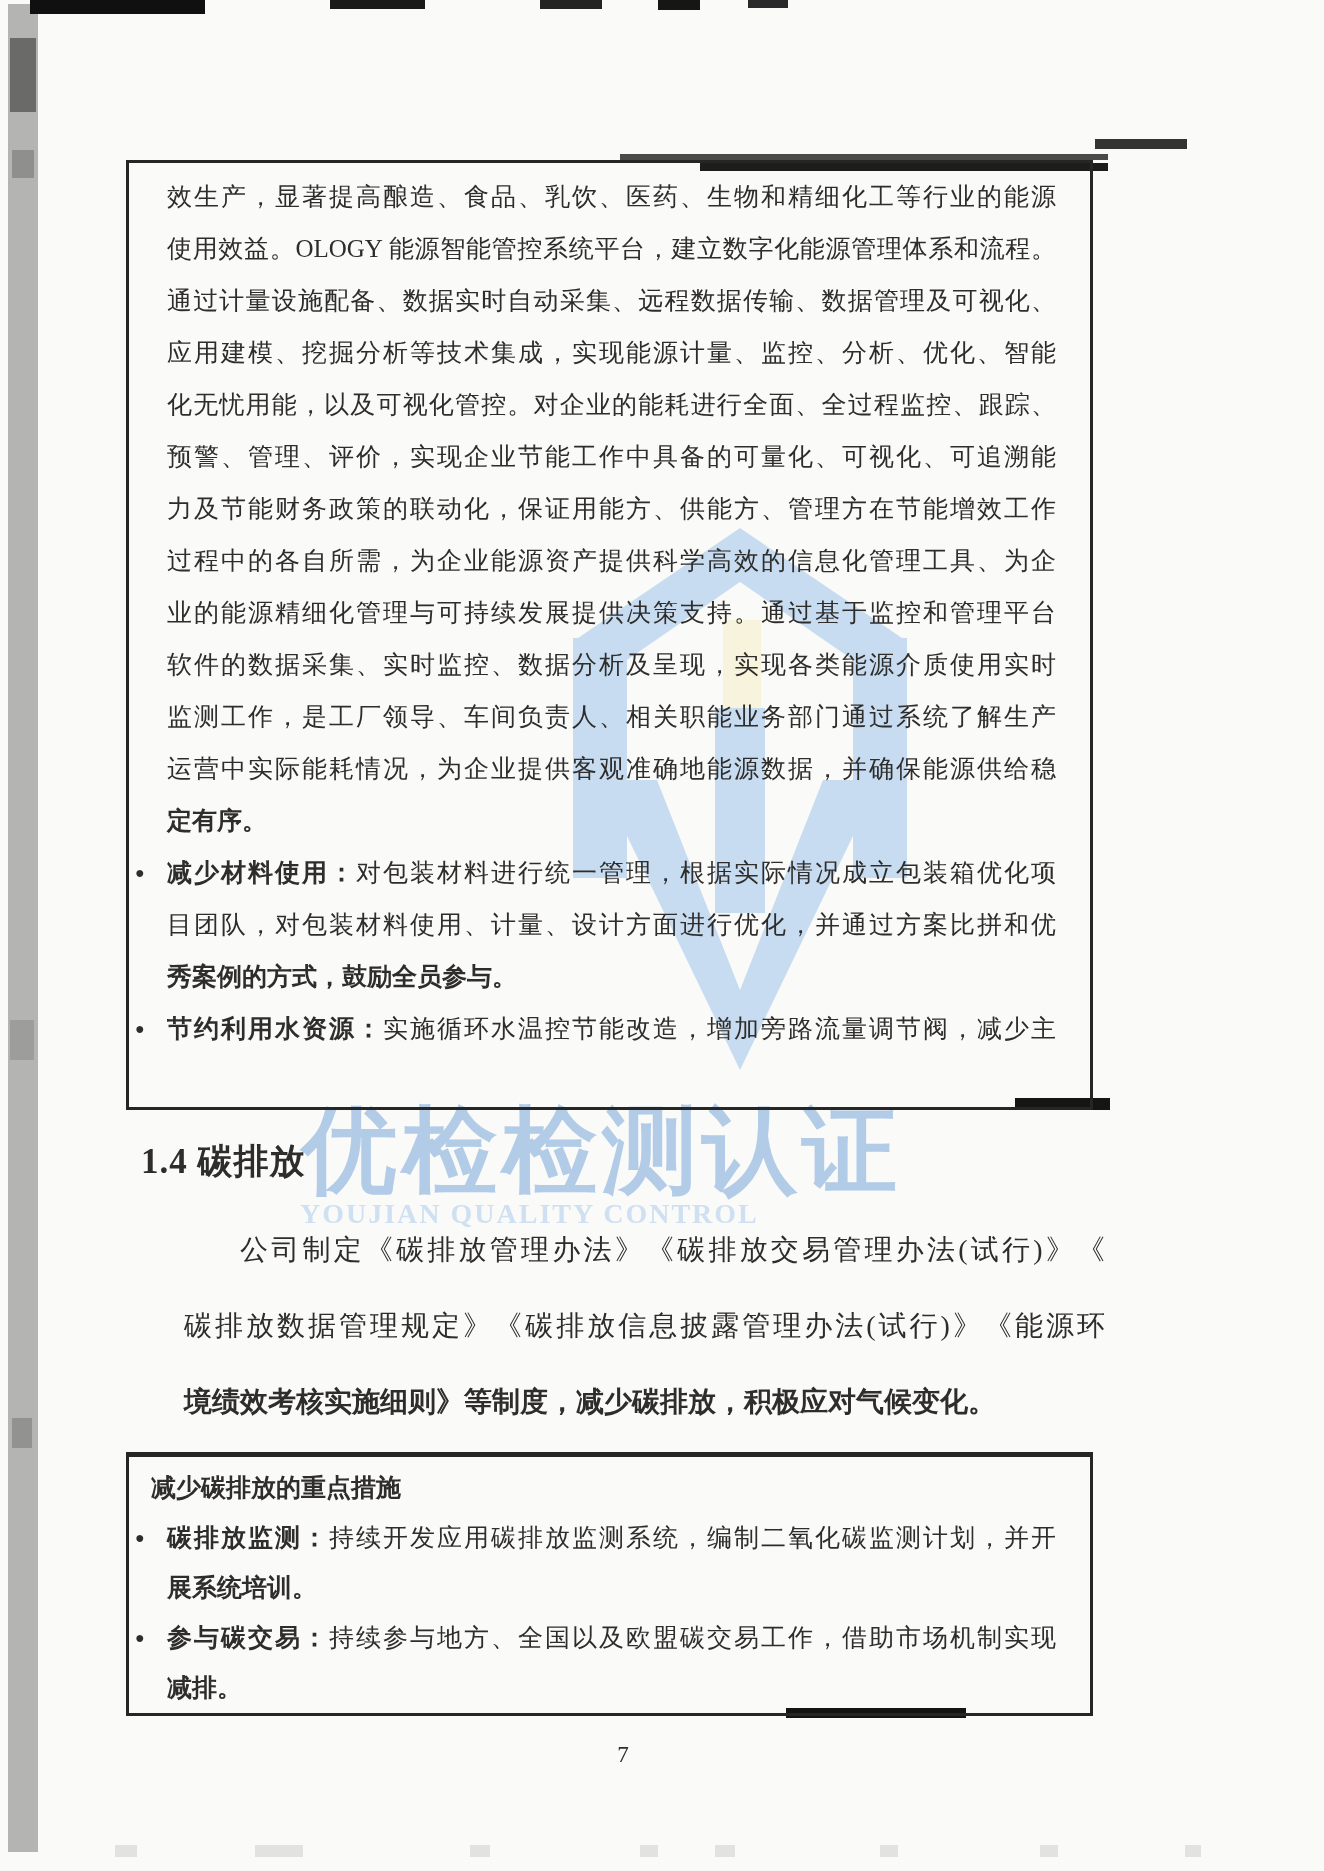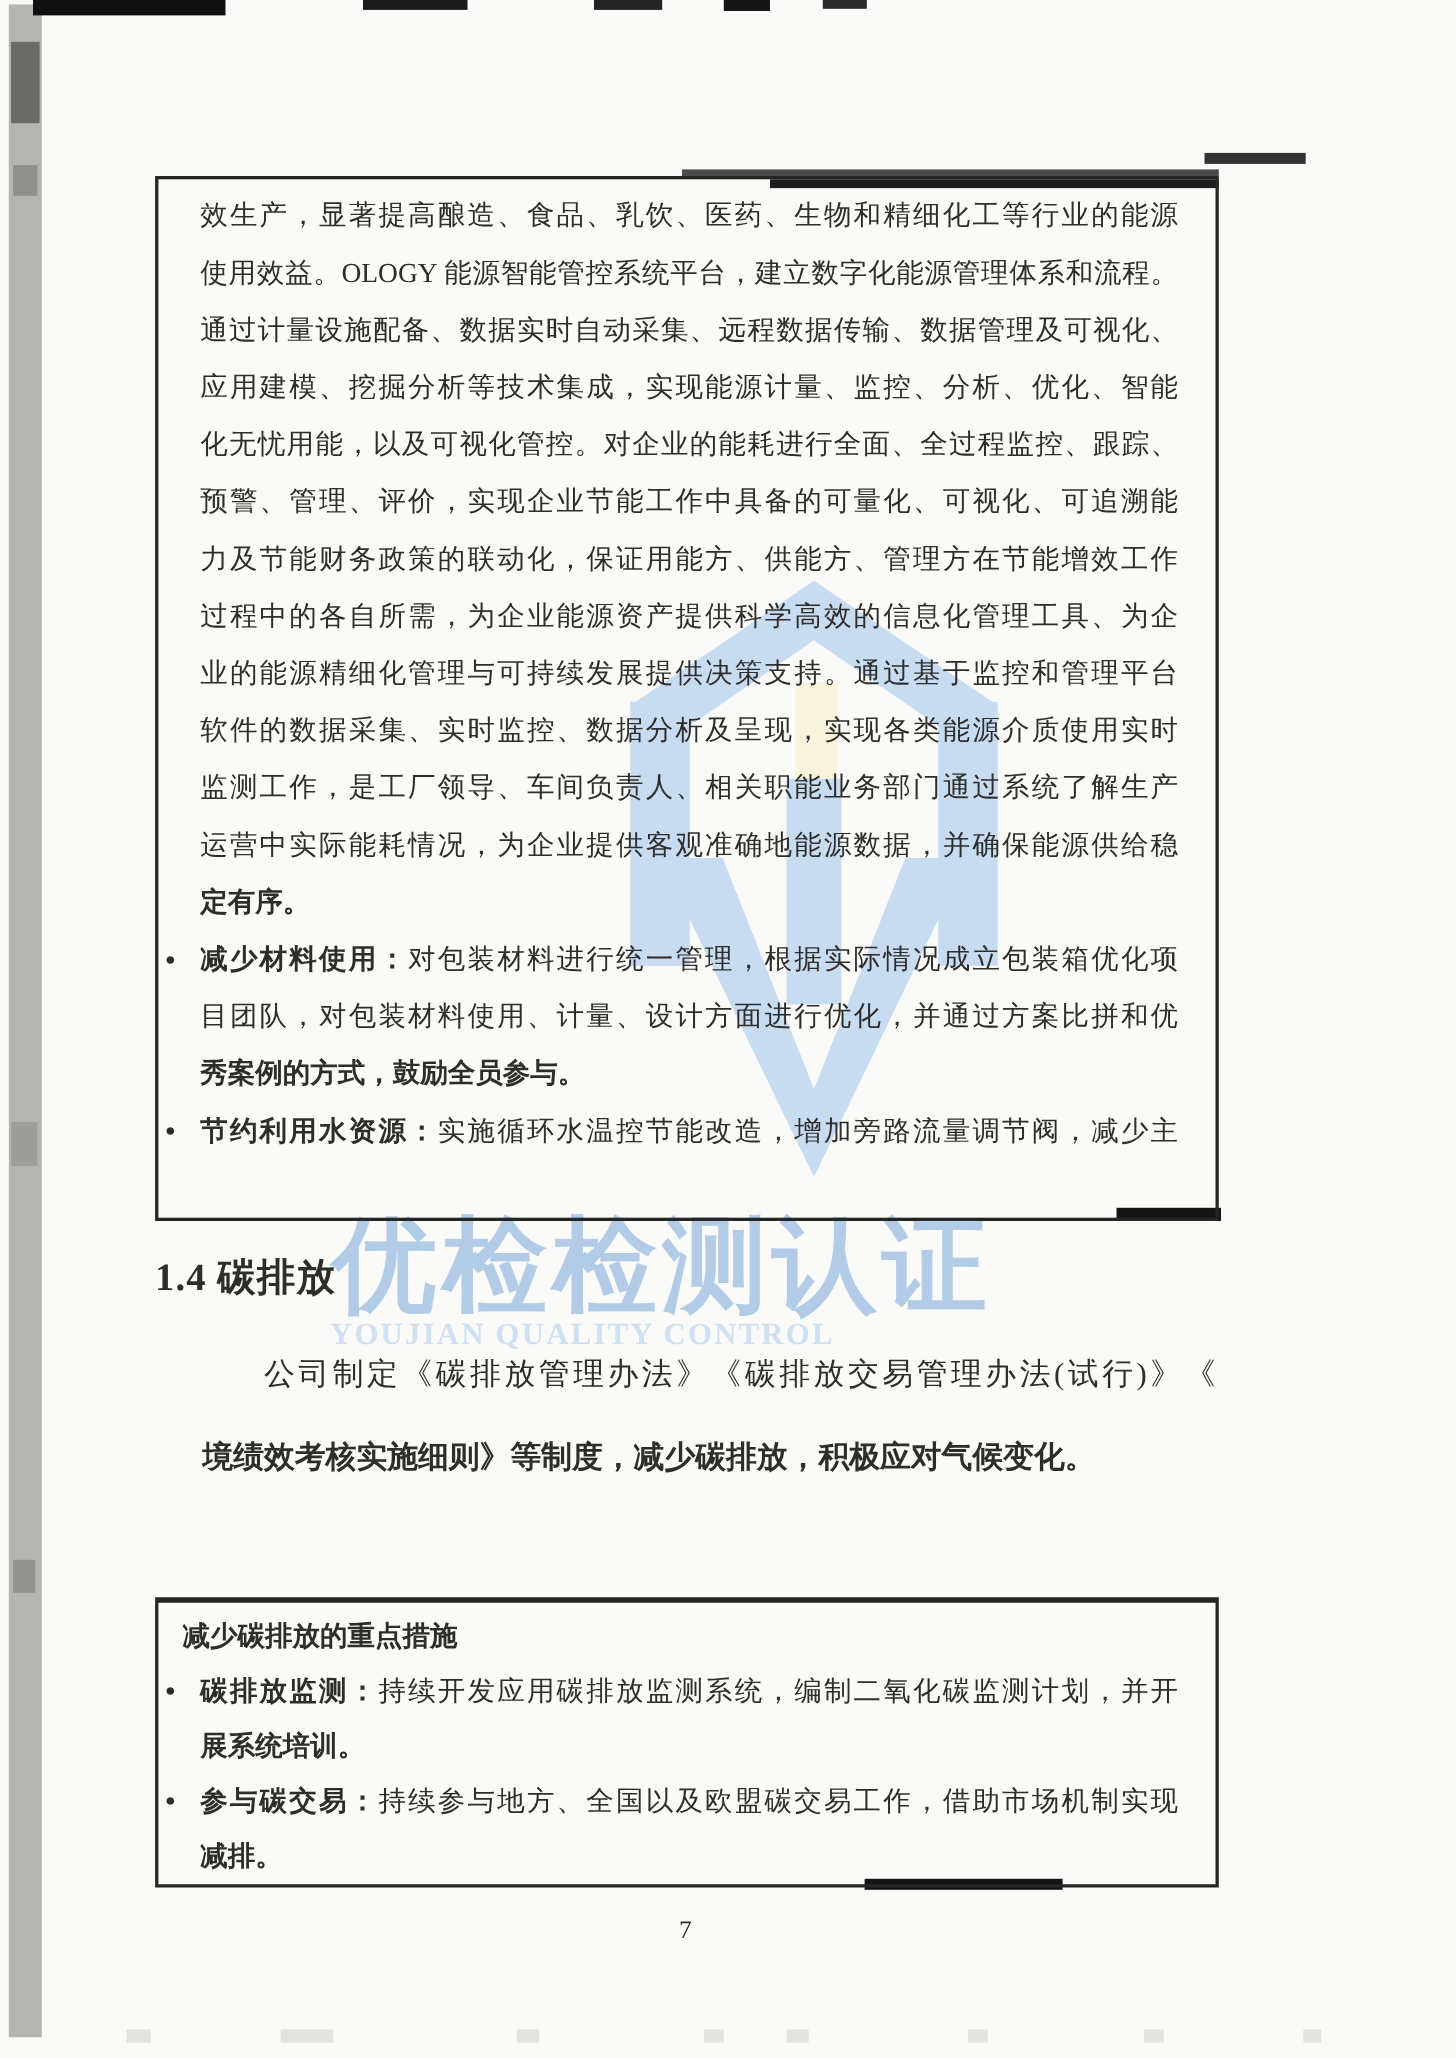--- a/index.html
+++ b/index.html
@@ -37,21 +37,21 @@
     color:rgba(125,170,221,.58);
   }
   .wm-en{
     position:absolute;left:300px;top:1198px;z-index:1;
     font-size:28px;font-weight:bold;letter-spacing:2px;white-space:nowrap;
     color:rgba(152,192,236,.45);
   }
   
   .content{position:relative;z-index:2;}
   .tbox{
-    position:absolute;left:141px;width:967px;
+    position:absolute;left:126px;width:967px;
     border:3px solid #262624;box-sizing:border-box;
     background:transparent;
   }
   .box1{top:160px;height:950px;padding:8px 34px 0 38px;}
   .box2{top:1452px;height:264px;padding:6px 34px 0 38px;border-top-width:5px;}
   .ln{
     height:52px;line-height:52px;font-size:25px;
     text-align:justify;position:relative;
   }
   .box2 .ln{height:50px;line-height:50px;}
@@ -147,20 +147,21 @@
 
       <div class="ln jst">
         <span class="dot">●</span><b class="blabel">节约利用水资源：</b><span>实施循环水温控节能改造，增加旁路流量调节阀，减少主</span>
       </div>
     </div>
 
     <div class="heading">1.4 碳排放</div>
 
     <div class="para">
       <div class="pln pindent jst">公司制定《碳排放管理办法》《碳排放交易管理办法(试行)》《</div>
+      <div class="pln jst">碳排放数据管理规定》《碳排放信息披露管理办法(试行)》《能源环</div>
       <div class="pln jend">境绩效考核实施细则》等制度，减少碳排放，积极应对气候变化。</div>
     </div>
 
     <div class="tbox box2">
       <div class="ln jend b2title">减少碳排放的重点措施</div>
 
       <div class="ln jst">
         <span class="dot">●</span><b class="blabel">碳排放监测：</b><span>持续开发应用碳排放监测系统，编制二氧化碳监测计划，并开</span>
       </div>
       <div class="ln jend">展系统培训。</div>

